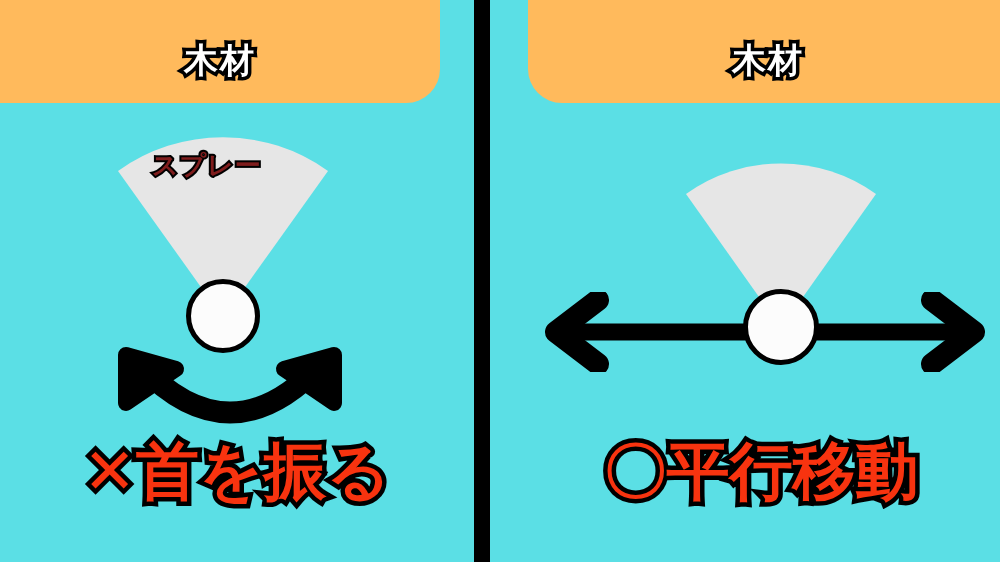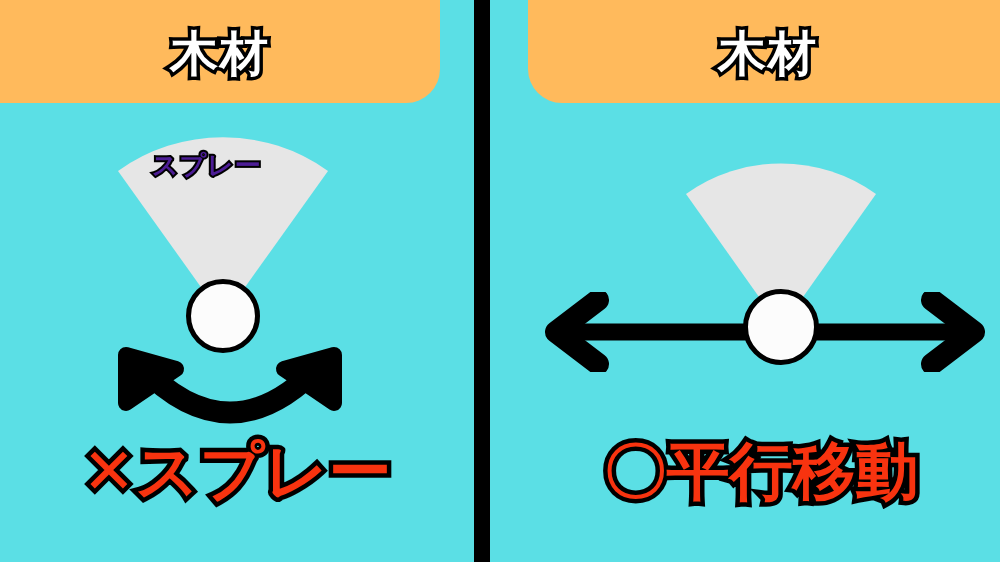--- a/index.html
+++ b/index.html
@@ -55,21 +55,21 @@
     box-sizing: border-box;
   }
   #header-right {
     left: 38px;
     width: 520px;
     border-bottom-left-radius: 34px;
     padding-bottom: 8px;
     box-sizing: border-box;
   }
   .header-label {
-    font-size: 48px;
+    font-size: 34px;
     font-weight: bold;
     color: #ffffff;
     letter-spacing: 2px;
     line-height: 1;
     padding-bottom: 18px;
     -webkit-text-stroke: 7px #000000;
     paint-order: stroke fill;
     text-shadow: 0 3px 0 rgba(0,0,0,0.25);
   }
   #header-left .header-label  { transform: translateX(20px); }
@@ -81,21 +81,21 @@
     width: 100%;
     height: 100%;
     left: 0;
     top: 0;
     pointer-events: none;
   }
   .spray-label {
     position: absolute;
     font-size: 26px;
     font-weight: bold;
-    color: #4c1d95;
+    color: #7f1d1d;
     -webkit-text-stroke: 4px #000000;
     paint-order: stroke fill;
     letter-spacing: 1px;
     white-space: nowrap;
   }
   #spray-label-left  { left: 152px; top: 148px; }
 
   
   .nozzle {
     position: absolute;
@@ -150,21 +150,21 @@
     <span class="spray-label" id="spray-label-left">スプレー</span>
 
     <div class="nozzle" id="nozzle-left"></div>
 
     <svg class="arrow-svg" id="arrow-curved" viewBox="0 0 240 110">
       <path d="M 30 40 Q 120 135 210 40" stroke="#000000" stroke-width="22" fill="none" stroke-linecap="round"></path>
       <path d="M 16 78 L 16 30 L 66 44 Z" fill="#000000" stroke="#000000" stroke-width="16" stroke-linejoin="round"></path>
       <path d="M 224 78 L 224 30 L 174 44 Z" fill="#000000" stroke="#000000" stroke-width="16" stroke-linejoin="round"></path>
     </svg>
 
-    <div class="caption" id="caption-left">✕スプレー</div>
+    <div class="caption" id="caption-left">✕首を振る</div>
   </div>
 
   <div id="divider"></div>
 
   <div class="panel" id="panel-right">
 
     <div class="header-banner" id="header-right">
       <span class="header-label">木材</span>
     </div>
 

